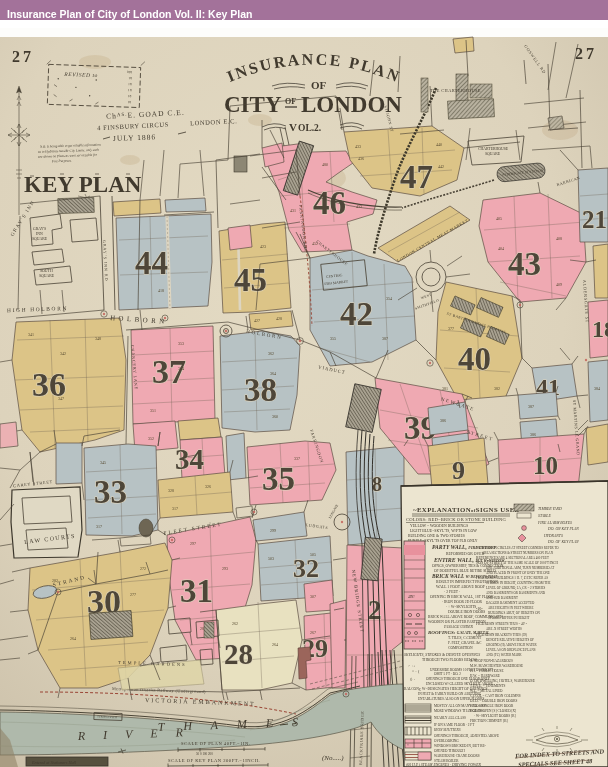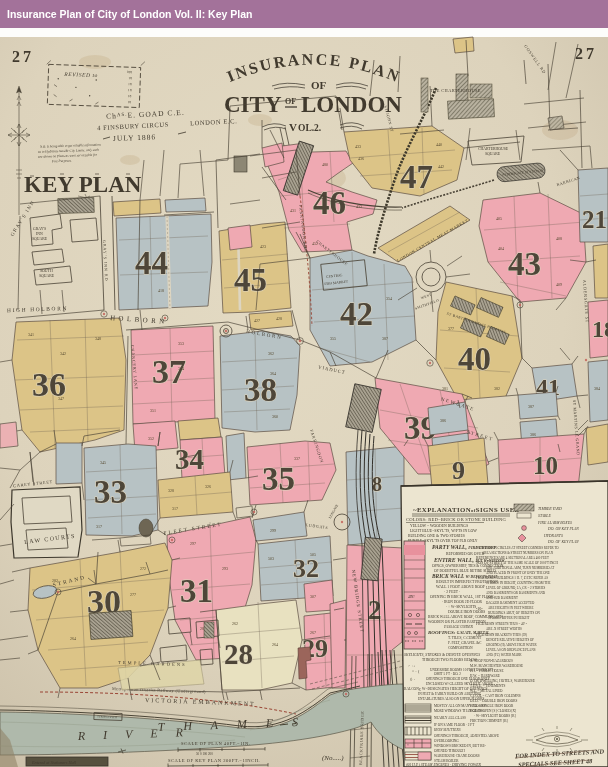--- a/index.html
+++ b/index.html
@@ -1,17 +1,17 @@
 <!DOCTYPE html>
 <html><head>
 <meta charset="utf-8">
 <style>
   html,body{margin:0;padding:0;background:#fff;}
   .page{position:relative;width:608px;height:767px;overflow:hidden;font-family:"Liberation Serif",serif;}
-  .hdr{position:absolute;left:0;top:0;width:608px;height:28px;background:#a3729a;}
+  .hdr{position:absolute;left:0;top:0;width:608px;height:20px;background:#a3729a;}
   .hdr span{position:absolute;left:7px;top:8px;color:#fff;font-family:"Liberation Sans",sans-serif;font-weight:bold;font-size:10.5px;letter-spacing:0;}
   svg{position:absolute;left:0;top:0;}
   svg text{fill:#413a2e;}
   .pk{fill:#efa9b2;stroke:#5c4e42;stroke-width:.7}
   .tn{fill:#dcc487;stroke:#5c4e42;stroke-width:.7}
   .gy{fill:#b7c2c4;stroke:#5c4e42;stroke-width:.7}
   .pl{fill:#e8e1c0;stroke:#5c4e42;stroke-width:.7}
   .ol{fill:none;stroke:#4a4336;stroke-width:.8}
   .num{font-family:"Liberation Serif",serif;font-weight:bold;fill:#4e4639;paint-order:stroke;stroke:#ded5bd;stroke-width:1.2px}
   .sm{font-size:4px;fill:#55492f}

